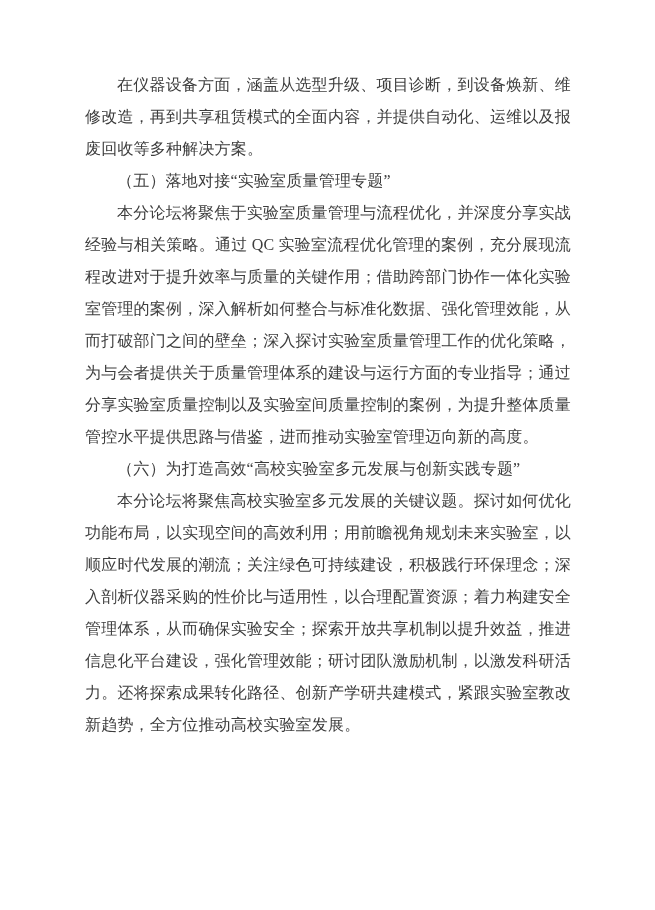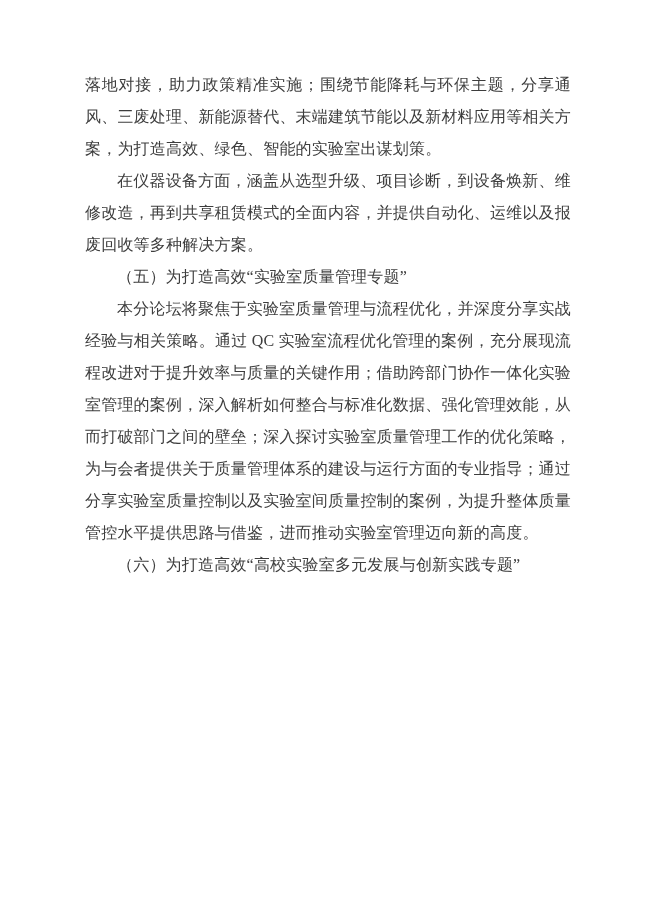--- a/index.html
+++ b/index.html
@@ -36,19 +36,19 @@
   }
   .para.indent {
     text-indent: 32px;
   }
 </style>
 </head>
 <body>
 
 <div class="page">
   <div class="doc-content">
-    <p class="para">落地对接，助力政策精准实施；围绕节能降耗与环保主题，分享通风、三废处理、新能源替代、末端建筑节能以及新材料应用等相关方案，为打造高效、绿色、智能的实验室出谋划策。</p>
     <p class="para indent">在仪器设备方面，涵盖从选型升级、项目诊断，到设备焕新、维修改造，再到共享租赁模式的全面内容，并提供自动化、运维以及报废回收等多种解决方案。</p>
-    <p class="para indent">（五）为打造高效“实验室质量管理专题”</p>
+    <p class="para indent">（五）落地对接“实验室质量管理专题”</p>
     <p class="para indent">本分论坛将聚焦于实验室质量管理与流程优化，并深度分享实战经验与相关策略。通过 QC 实验室流程优化管理的案例，充分展现流程改进对于提升效率与质量的关键作用；借助跨部门协作一体化实验室管理的案例，深入解析如何整合与标准化数据、强化管理效能，从而打破部门之间的壁垒；深入探讨实验室质量管理工作的优化策略，为与会者提供关于质量管理体系的建设与运行方面的专业指导；通过分享实验室质量控制以及实验室间质量控制的案例，为提升整体质量管控水平提供思路与借鉴，进而推动实验室管理迈向新的高度。</p>
     <p class="para indent">（六）为打造高效“高校实验室多元发展与创新实践专题”</p>
+    <p class="para indent">本分论坛将聚焦高校实验室多元发展的关键议题。探讨如何优化功能布局，以实现空间的高效利用；用前瞻视角规划未来实验室，以顺应时代发展的潮流；关注绿色可持续建设，积极践行环保理念；深入剖析仪器采购的性价比与适用性，以合理配置资源；着力构建安全管理体系，从而确保实验安全；探索开放共享机制以提升效益，推进信息化平台建设，强化管理效能；研讨团队激励机制，以激发科研活力。还将探索成果转化路径、创新产学研共建模式，紧跟实验室教改新趋势，全方位推动高校实验室发展。</p>
   </div>
 </div>
 
 </body></html>

